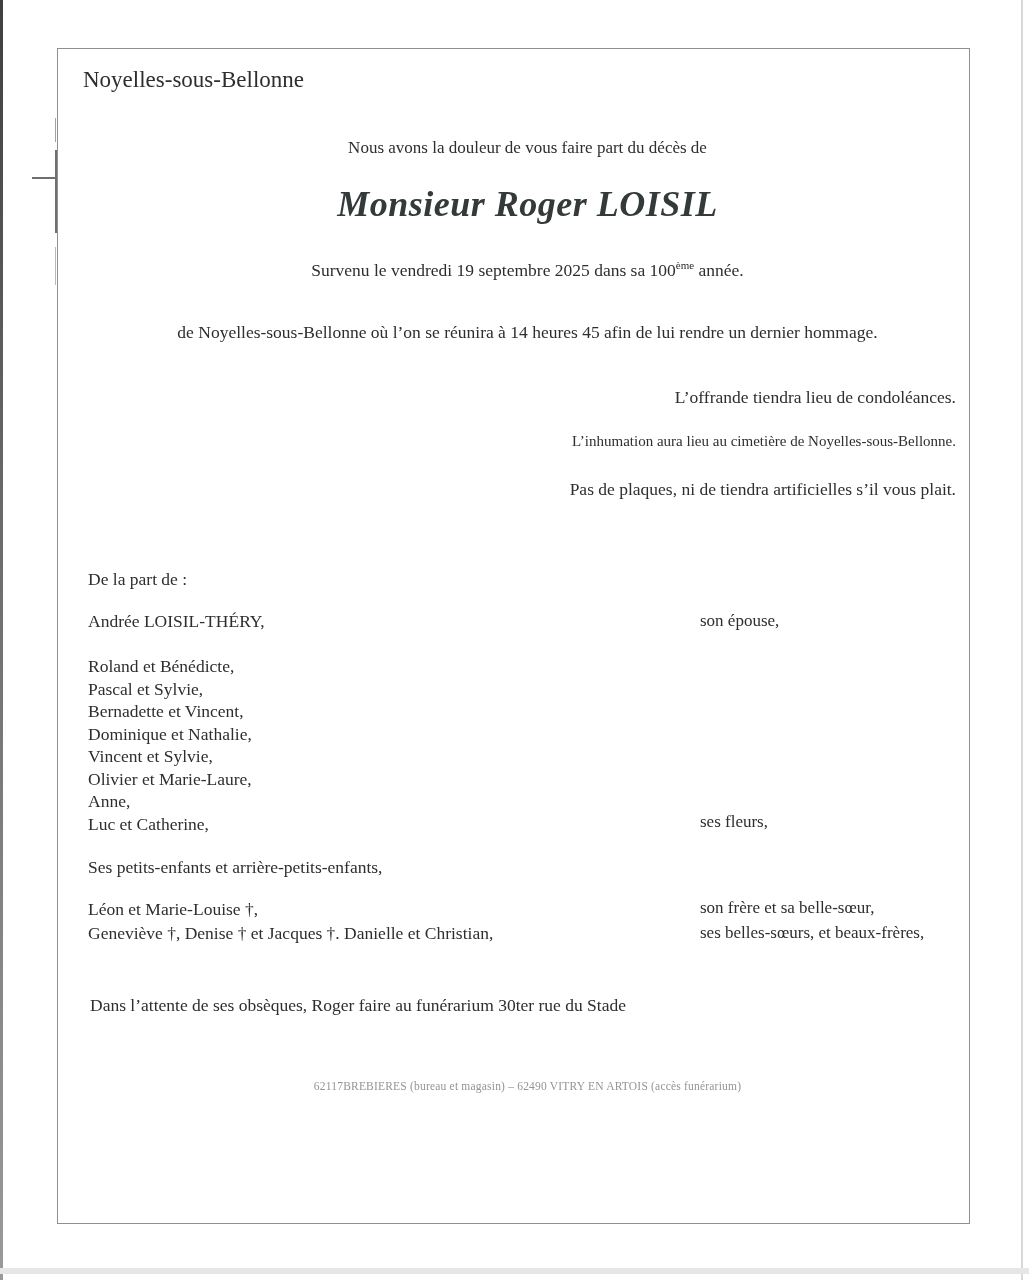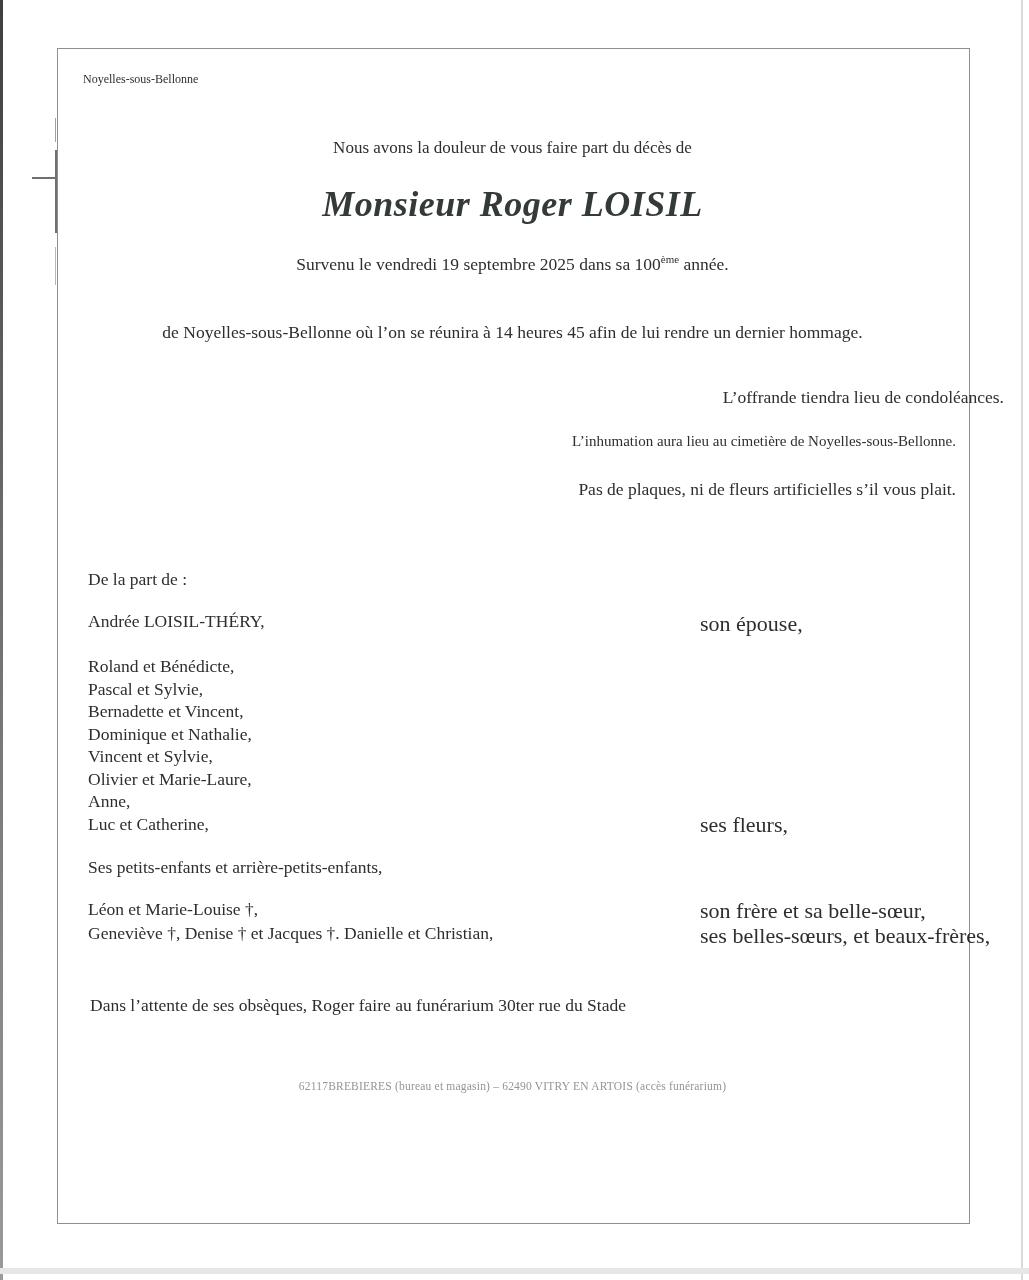--- a/index.html
+++ b/index.html
@@ -21,34 +21,34 @@
   .scan-right-edge{left:1021px;top:0;width:2px;height:1280px;background:#d9d9d9;}
   .scan-bottom-band{left:0;top:1268px;width:1029px;height:6px;background:#e6e6e6;}
   
   .frame{left:57px;top:48px;width:911px;height:1174px;border:1px solid #8f8f8f;background:#fff;}
   .mark-dash-top{left:55px;top:118px;width:1px;height:24px;background:#a2a2a2;}
   .mark-cross-v{left:55px;top:150px;width:2px;height:83px;background:#6f6f6f;}
   .mark-cross-h{left:32px;top:177px;width:55px;height:2px;background:#6f6f6f;}
   .mark-dash-bottom{left:55px;top:247px;width:1px;height:38px;background:#b8b8b8;}
   
   .t{font-size:17px;line-height:21px;white-space:pre;}
-  .center{left:57px;width:911px;text-align:center;white-space:normal;}
+  .center{left:57px;width:911px;text-align:center;white-space:normal;padding-left:15px;}
   .rightblk{left:57px;width:899px;text-align:right;}
-  .city{left:83px;top:69px;font-size:12px;}
+  .city{left:83px;top:69px;font-size:23px;}
   .intro{top:137px;font-size:17px;}
   .deceased{top:183px;font-size:36px;font-weight:bold;font-style:italic;color:var(--title);letter-spacing:.5px;}
-  .death{top:254px;font-size:17.5px;}
+  .death{top:260px;font-size:17.5px;}
   .death sup{font-size:11px;vertical-align:super;line-height:0;}
   .ceremony{top:319px;font-size:17.5px;line-height:27px;}
-  .offering{top:387px;font-size:17.5px;padding-left:48px;}
+  .offering{top:387px;font-size:17.5px;}
   .burial{top:433px;font-size:15px;}
   .noflowers{top:479px;font-size:17.5px;}
   .fromlabel{left:88px;top:569px;font-size:17.5px;}
   .name-col{left:88px;font-size:17.5px;}
-  .rel-col{left:700px;font-size:22px;}
+  .rel-col{left:700px;font-size:17px;}
   .spouse-name{top:611px;}
   .spouse-rel{top:611px;}
   .children{top:655px;line-height:22.5px;}
   .children div{white-space:pre;}
   .children-rel{top:812px;}
   .grandchildren{top:857px;}
   .sib1-n{top:899px;}
   .sib1-r{top:898px;}
   .sib2-n{top:923px;}
   .sib2-r{top:923px;}
@@ -76,21 +76,21 @@
 <div class="abs center deceased">Monsieur Roger LOISIL</div>
 
 <div class="abs center death"><span>Survenu le vendredi 19 septembre 2025 dans sa 100</span><sup>ème</sup><span> année.</span></div>
 
 <div class="abs center ceremony">
   <div>de Noyelles-sous-Bellonne où l’on se réunira à 14 heures 45 afin de lui rendre un dernier hommage.</div>
 </div>
 
 <div class="abs rightblk offering">L’offrande tiendra lieu de condoléances.</div>
 <div class="abs rightblk burial">L’inhumation aura lieu au cimetière de Noyelles-sous-Bellonne.</div>
-<div class="abs rightblk noflowers">Pas de plaques, ni de fleurs artificielles s’il vous plait.</div>
+<div class="abs rightblk noflowers">Pas de plaques, ni de tiendra artificielles s’il vous plait.</div>
 
 <div class="abs fromlabel">De la part de :</div>
 
 <div class="abs name-col spouse-name">Andrée LOISIL-THÉRY,</div>
 <div class="abs rel-col spouse-rel">son épouse,</div>
 
 <div class="abs name-col children">
   <div>Roland et Bénédicte,</div>
   <div>Pascal et Sylvie,</div>
   <div>Bernadette et Vincent,</div>

